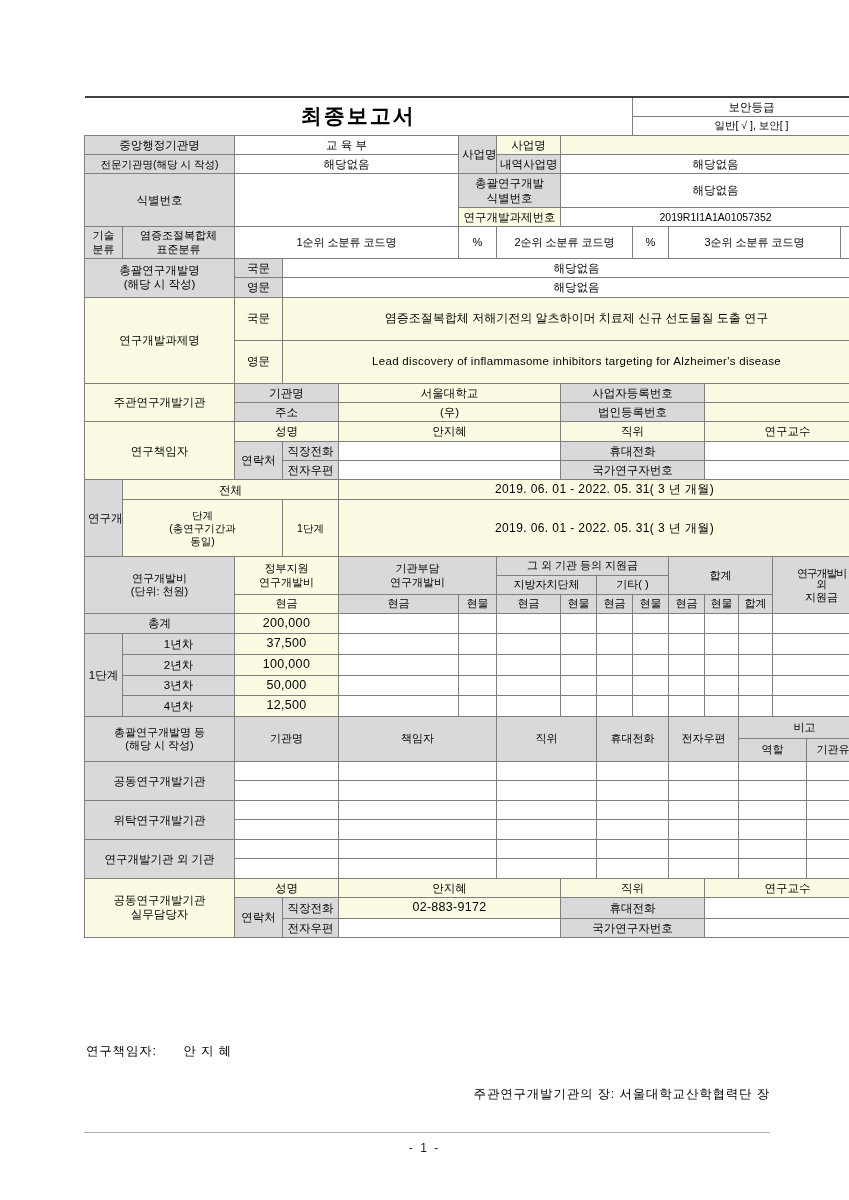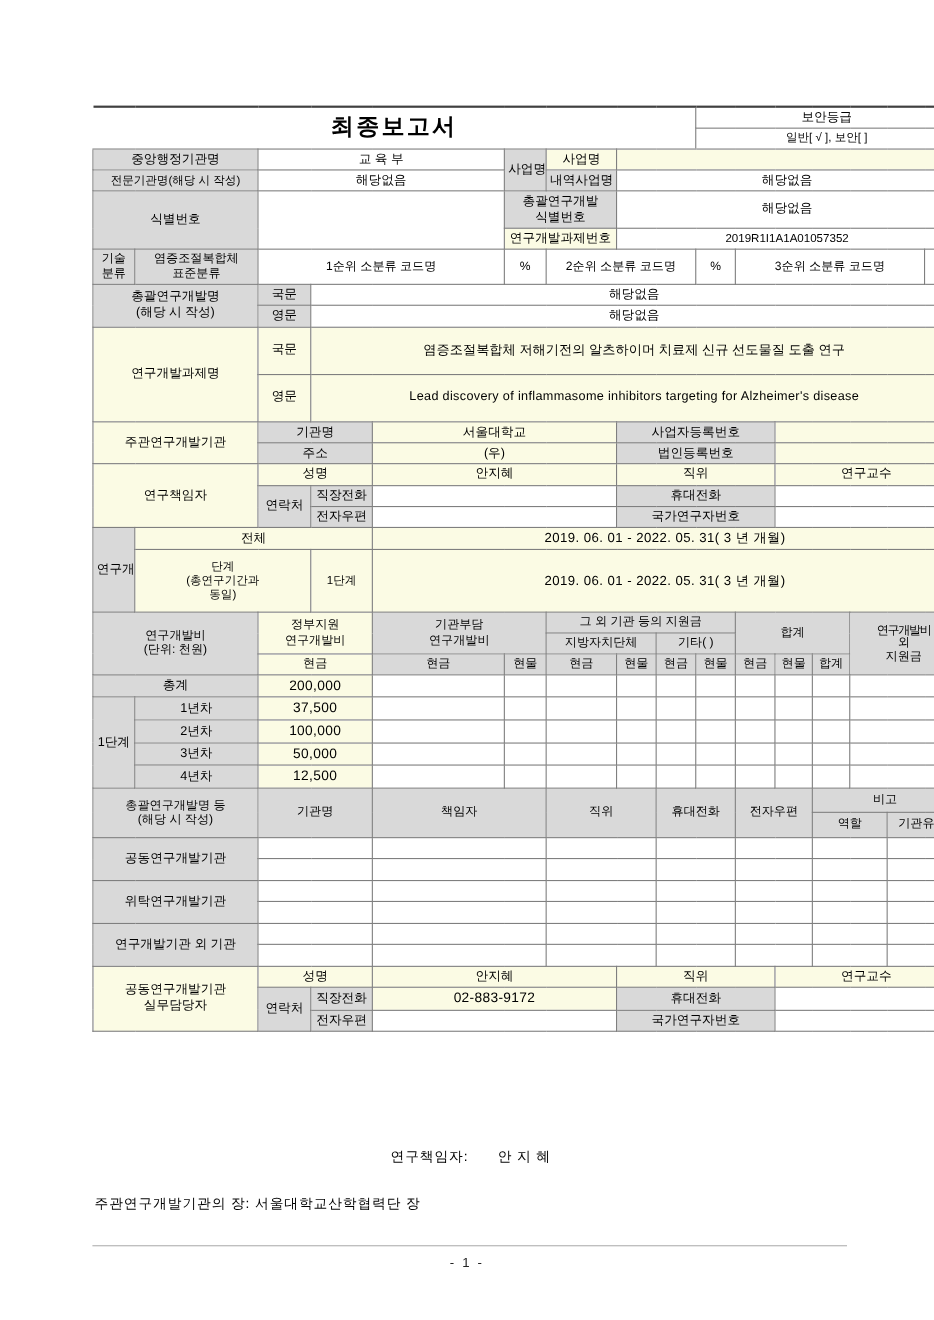--- a/index.html
+++ b/index.html
@@ -94,22 +94,22 @@
     letter-spacing: 0.2px;
   }
   .sig {
     position: absolute;
     width: 684px;
     left: 86px;
     font-size: 12.5px;
     letter-spacing: 0.8px;
   }
   .sig-date { top: 1000px; text-align: right; padding-right: 74px; }
-  .sig-pi   { top: 1043px; text-align: center; padding-right: 0px; }
-  .sig-org  { top: 1086px; text-align: left; padding-right: 0px; }
+  .sig-pi   { top: 1043px; text-align: left; padding-right: 0px; }
+  .sig-org  { top: 1086px; text-align: right; padding-right: 0px; }
   .gap { display: inline-block; width: 18px; }
   .footer-rule {
     position: absolute;
     left: 84px;
     top: 1132px;
     width: 686px;
     border-top: 1px solid #b0b0b0;
   }
   .pagenum {
     position: absolute;

